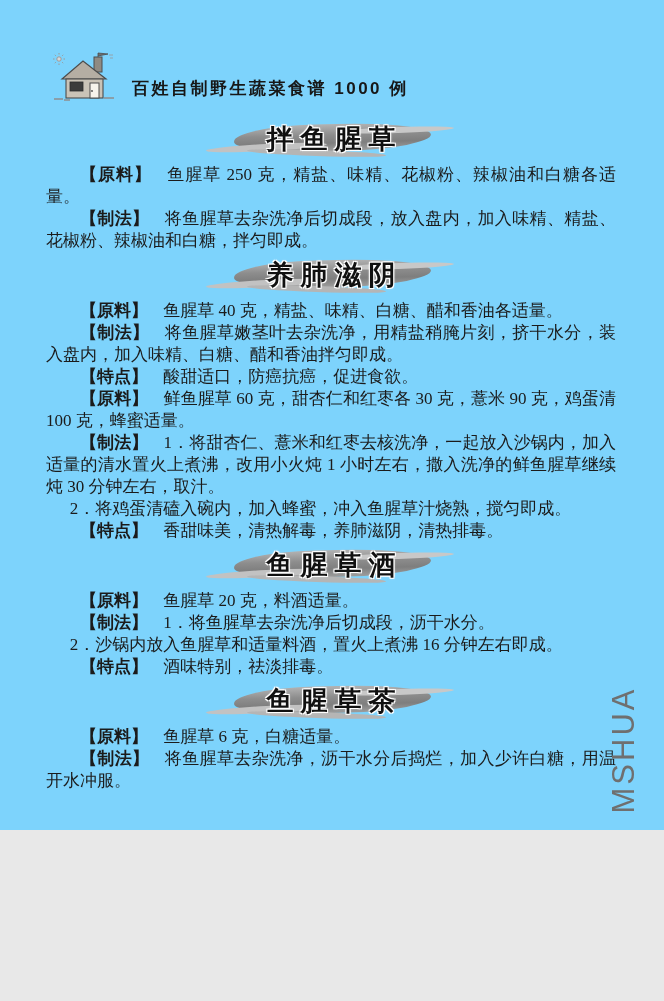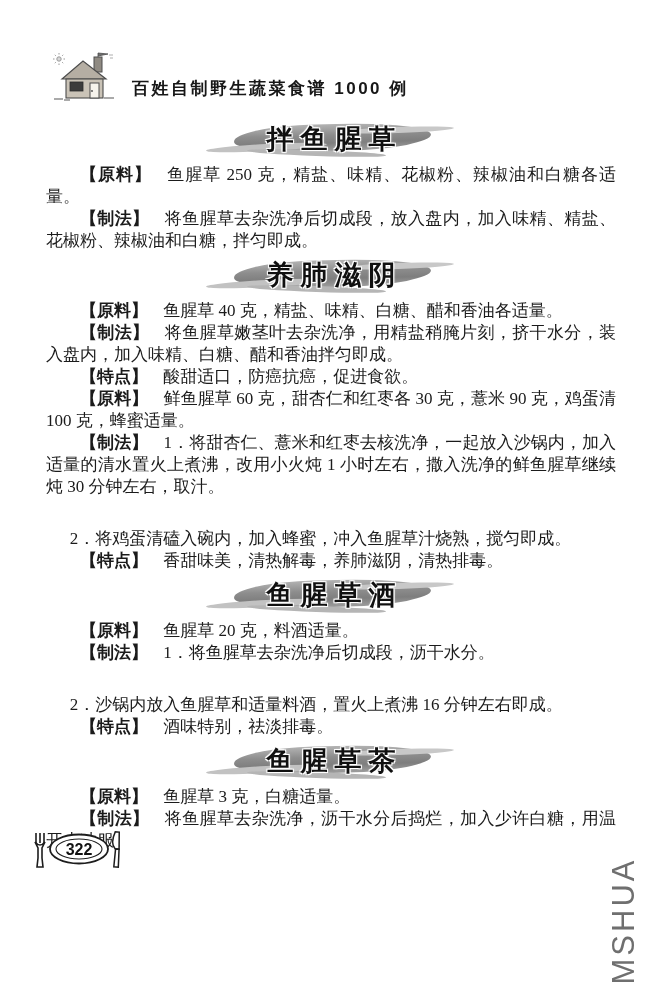--- a/index.html
+++ b/index.html
@@ -1,19 +1,19 @@
 <!DOCTYPE html>
 <html><head>
 <meta charset="utf-8">
 <style>
   html,body{margin:0;padding:0;background:#e8e8e8;}
   .page{
     position:relative;
-    width:664px;height:1001px;
-    background:#ffffff;
+    width:664px;height:830px;
+    background:#7dd3fc;
     overflow:hidden;
     font-family:"Liberation Serif", serif;
     color:#1b1b1b;
   }
   
   .header{
     display:flex;align-items:flex-end;gap:16px;
     margin:52px 0 0 52px;height:50px;
   }
   .house{width:64px;height:50px;flex:0 0 auto;}
@@ -55,21 +55,21 @@
     font-weight:700;font-size:27px;letter-spacing:7px;text-indent:7px;
     color:#101010;
     text-shadow:-1px -1px 0 #fff,1px -1px 0 #fff,-1px 1px 0 #fff,1px 1px 0 #fff,0 0 3px #fff;
     white-space:nowrap;
   }
   
   .para{
     margin:0;font-size:17px;line-height:22px;
     text-align:justify;text-indent:2em;
   }
-  .para.step{text-indent:1.4em;margin-top:30px;}
+  .para.step{text-indent:1.4em;}
   .lbl{
     font-family:"Liberation Sans", sans-serif;
     font-weight:700;font-style:normal;margin-right:0.9em;
   }
   
   .page-badge{position:absolute;left:30px;top:828px;width:96px;height:44px;}
   
   .watermark{
     position:absolute;right:-24px;bottom:62px;
     transform:rotate(-90deg);transform-origin:center;
@@ -160,21 +160,21 @@
     </section>
 
     <section>
       <div class="banner">
         <i class="smear s1"></i>
         <i class="smear s2"></i>
         <i class="smear s3"></i>
         <i class="smear s4"></i>
         <span class="banner-text">鱼腥草茶</span>
       </div>
-      <p class="para"><b class="lbl">【原料】</b><span>鱼腥草 3 克，白糖适量。</span></p>
+      <p class="para"><b class="lbl">【原料】</b><span>鱼腥草 6 克，白糖适量。</span></p>
       <p class="para"><b class="lbl">【制法】</b><span>将鱼腥草去杂洗净，沥干水分后捣烂，加入少许白糖，用温开水冲服。</span></p>
     </section>
 
   </div>
 
   <div class="page-badge">
     <svg viewBox="0 0 96 44" width="96" height="44">
 
       <g stroke="#1d1d1d" stroke-width="1.6" fill="#fff">
         <path d="M6 5 V15 M10 5 V15 M14 5 V15" fill="none"></path>

